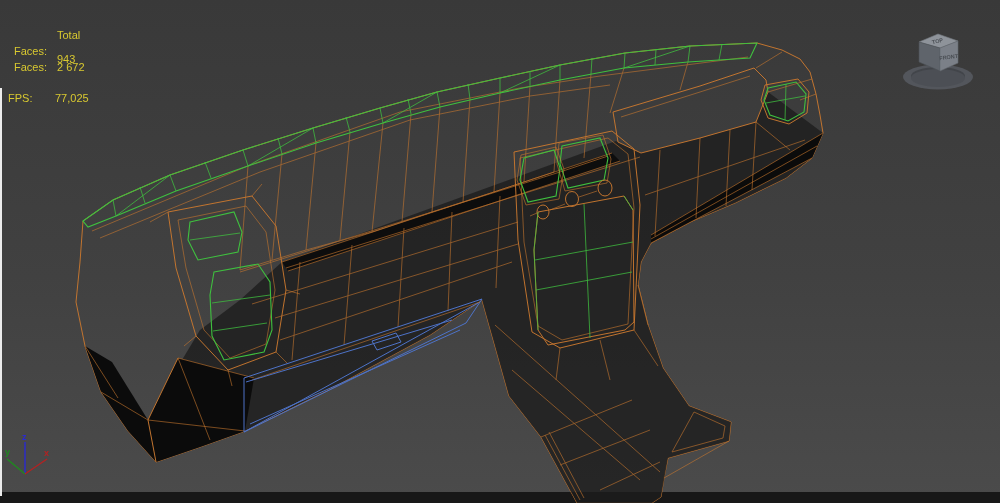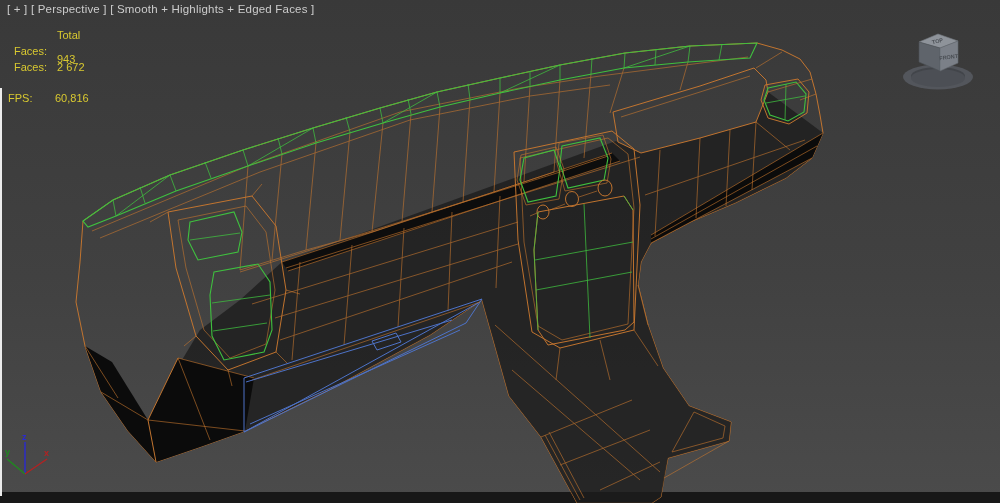--- a/index.html
+++ b/index.html
@@ -184,26 +184,25 @@
     <g stroke-width="1.4">
       <line x1="25" y1="474" x2="25" y2="442" stroke="#2a2ad0"></line>
       <line x1="25" y1="474" x2="7" y2="459" stroke="#1f8a1f"></line>
       <line x1="25" y1="474" x2="47" y2="459" stroke="#b32222"></line>
       <text class="axis-txt" x="22" y="440" fill="#2a2ad0">z</text>
       <text class="axis-txt" x="5" y="455" fill="#1f8a1f">y</text>
       <text class="axis-txt" x="44" y="456" fill="#b32222">x</text>
     </g>
   </svg>
 
-  <div class="vp-label">[ + ] [ Perspective ] [ Smooth + Highlights + Edged Faces ]</div>
 
   <div class="stats">
     <div class="row" style="left:57px;top:30px">Total</div>
     <div class="row" style="left:14px;top:46px">Faces:</div>
     <div class="row" style="left:57px;top:54px">943</div>
     <div class="row" style="left:14px;top:62px">Faces:</div>
     <div class="row" style="left:57px;top:62px">2 672</div>
     <div class="row" style="left:8px;top:93px">FPS:</div>
-    <div class="row" style="left:55px;top:93px">60,816</div>
+    <div class="row" style="left:55px;top:93px">77,025</div>
   </div>
 
   <div class="edge-line"></div>
 </div>
 
 </body></html>

